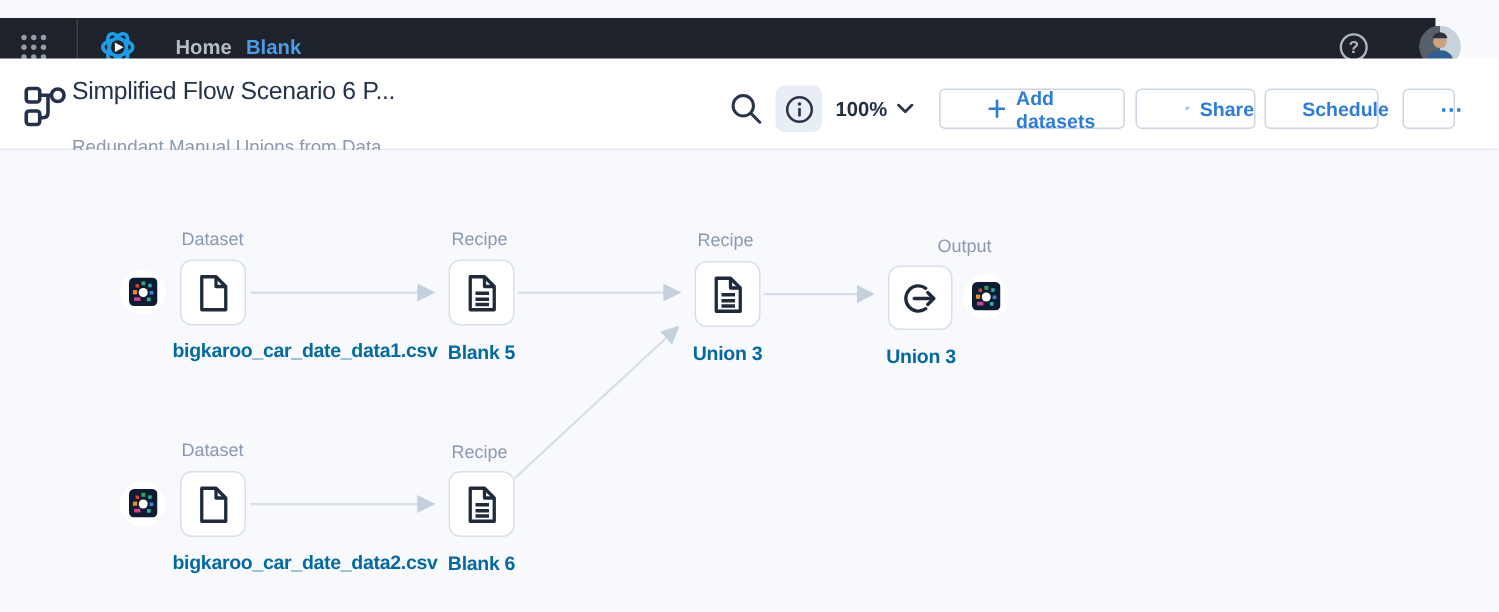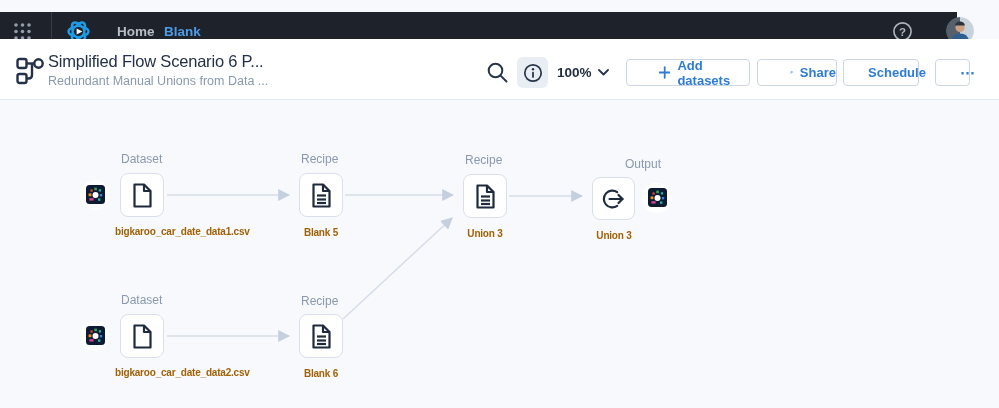--- a/index.html
+++ b/index.html
@@ -16,36 +16,36 @@
   .nav-tab { position:absolute; top:0; height:39px; line-height:39px; font-size:13.5px; cursor:pointer; }
   .nav-home { left:117px; color:#b6bdc6; font-weight:600; }
   .nav-flows { left:164px; color:#4e9be8; font-weight:700; }
   .nav-underline { position:absolute; left:155px; top:36px; width:51px; height:3px; background:#4a97e8; }
   .help-btn { position:absolute; left:892px; top:9px; width:21px; height:21px; cursor:pointer; }
   .avatar { position:absolute; left:946px; top:5px; width:28px; height:28px; border-radius:50%; overflow:hidden; cursor:pointer; }
   
   .toolbar { position:absolute; left:0; top:39px; width:999px; height:61px; background:#ffffff; border-bottom:1px solid #e3e9f1; }
   .flow-glyph { position:absolute; left:15px; top:17px; width:29px; height:29px; }
   .flow-title { position:absolute; left:48px; top:13px; font-size:16.5px; font-weight:400; color:#24314a; letter-spacing:-0.2px; }
-  .flow-subtitle { position:absolute; left:48px; top:35px; font-size:12.5px; color:#8a99b0; }
+  .flow-subtitle { position:absolute; left:48px; top:52px; font-size:12.5px; color:#8a99b0; }
   .tb-search { position:absolute; left:486px; top:22px; width:23px; height:23px; cursor:pointer; }
   .tb-info { position:absolute; left:517px; top:18px; width:31px; height:31px; background:#e9eef5; border-radius:6px; display:flex; align-items:center; justify-content:center; cursor:pointer; }
   .tb-zoom { position:absolute; left:557px; top:18px; height:30px; display:flex; align-items:center; gap:6px; font-size:13.5px; font-weight:700; color:#222f43; cursor:pointer; }
   .btn { position:absolute; top:20px; height:27px; background:#fff; border:1px solid #ccd6e3; border-radius:4px; color:#2e7cd6; font-size:13px; font-weight:700; display:flex; align-items:center; justify-content:center; gap:7px; cursor:pointer; font-family:"Liberation Sans", sans-serif;padding-left:32px; }
   .btn-add { left:626px; width:124px; }
   .btn-share { left:757px; width:80px; }
   .btn-schedule { left:843px; width:76px; }
   .btn-more { left:935px; width:35px; font-size:15px; letter-spacing:2px; }
   
   .canvas { position:absolute; left:0; top:100px; width:999px; height:308px; background:#f8f9fc; }
   .edges { position:absolute; left:0; top:0; width:999px; height:308px; }
   .halo { position:absolute; width:30px; height:30px; border-radius:50%; background:#ffffff; }
   .node { position:absolute; width:44px; height:44px; background:#ffffff; border:1.5px solid #d9e0eb; border-radius:8px; display:flex; align-items:center; justify-content:center; cursor:pointer; }
   .node-type { position:absolute; font-size:12px; color:#8a99b1; }
-  .node-name { position:absolute; font-size:10px; font-weight:700; color:#a16207; letter-spacing:-0.2px; white-space:nowrap; }
+  .node-name { position:absolute; font-size:13px; font-weight:700; color:#0369a1; letter-spacing:-0.2px; white-space:nowrap; }
   .node-name.centered { width:100px; text-align:center; }
   .badge { position:absolute; width:19px; height:19px; cursor:pointer; }
 </style>
 </head>
 <body>
 
 <div class="topbar">
   <svg class="waffle" viewBox="0 0 19 19">
     <g fill="#949ca7">
       <circle cx="3" cy="3" r="1.8"></circle>

